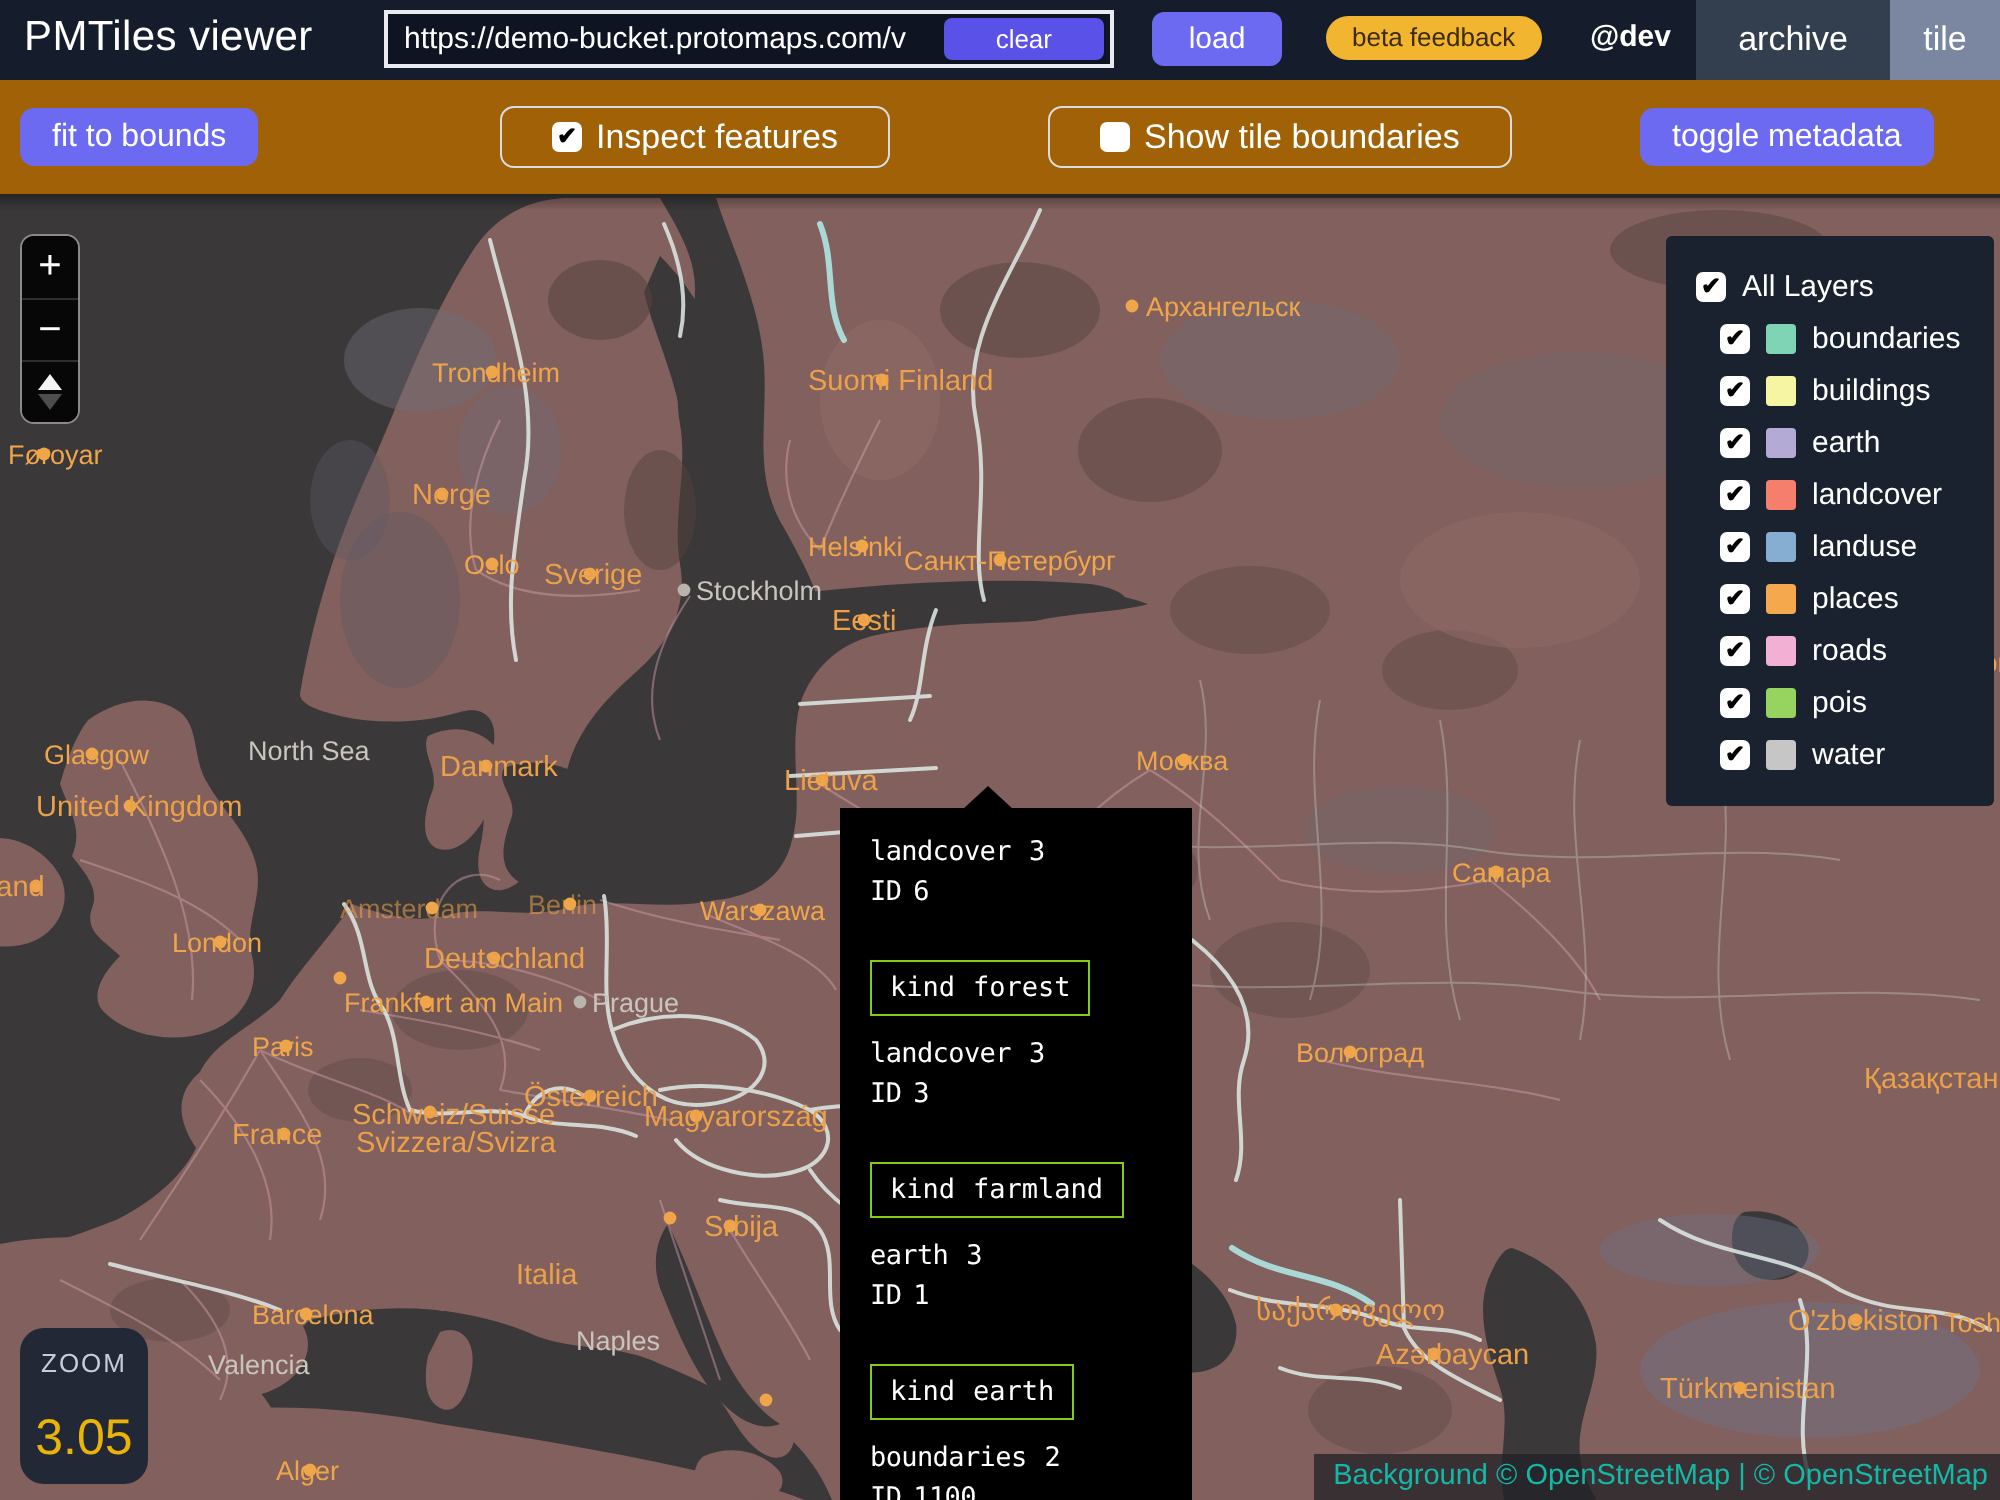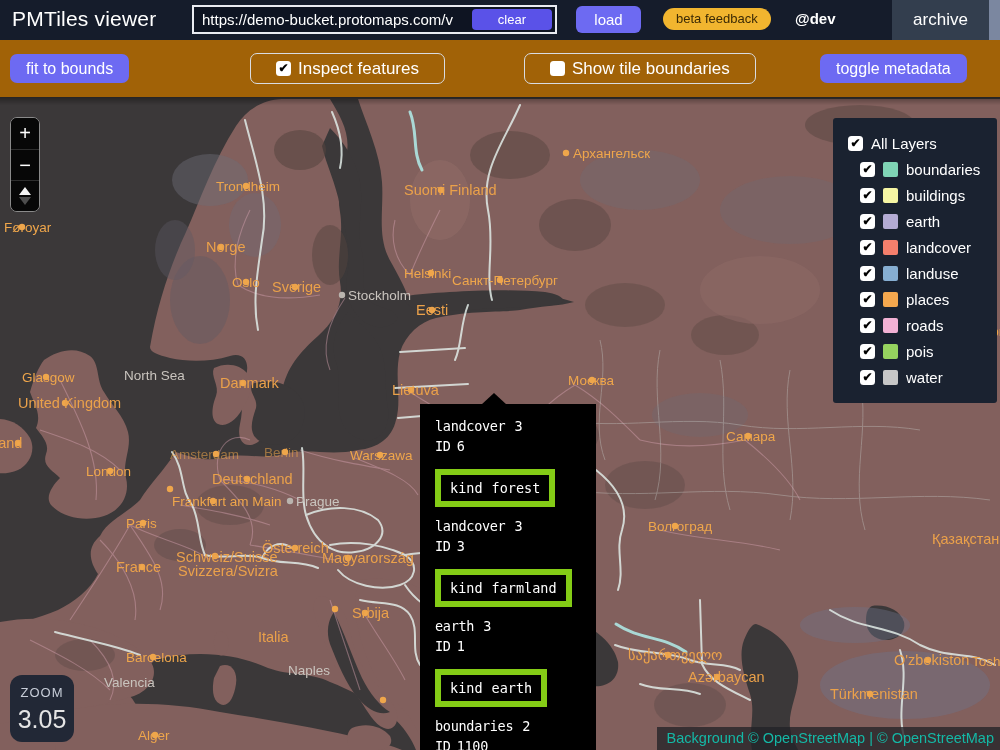--- a/index.html
+++ b/index.html
@@ -14,21 +14,21 @@
   #url-input { flex:1; background:transparent; border:none; outline:none; color:#fff;
     font-size:15px; padding:0 4px 0 8px; font-family:"Liberation Sans",sans-serif; white-space:nowrap; overflow:hidden; }
   #clear-btn { position:absolute; right:3px; top:2px; height:21px; background:#5a52e8; color:#fff;
     border:none; border-radius:4px; font-size:13px; padding:0 26px; cursor:pointer; }
   #load-btn { position:absolute; left:576px; top:6px; width:65px; height:27px; background:#6d6af2;
     color:#fff; border:none; border-radius:6px; font-size:15px; cursor:pointer; }
   #beta-badge { position:absolute; left:663px; top:8px; height:22px; background:#f1b52f; color:#3b2a05;
     border-radius:11px; font-size:13px; padding:3px 13px; font-weight:500; }
   #user-handle { position:absolute; left:795px; top:10px; color:#fff; font-size:15px; font-weight:600; }
   .hdr-tab { position:absolute; top:0; height:40px; display:flex; align-items:center; justify-content:center;
-    color:#fff; font-size:17px; cursor:pointer;margin-left:44px; }
+    color:#fff; font-size:17px; cursor:pointer; }
   #tab-archive { left:848px; width:97px; background:#333e4e; }
   #tab-tile { left:945px; width:55px; background:#7b87a0; }
 
   
   #toolbar { position:absolute; left:0; top:40px; width:1000px; height:57px; background:#a16207; z-index:30; }
   .purple-btn { position:absolute; top:14px; height:29px; background:#6d6af2; color:#fff; border:none;
     border-radius:7px; font-size:16px; padding:0 16px; cursor:pointer; }
   .chk-group { position:absolute; top:13px; height:31px; border:1.5px solid #d9dce2; border-radius:7px;
     display:flex; align-items:center; gap:7px; padding:0 25px; color:#fff; font-size:17px; cursor:pointer; }
   .cb { width:15px; height:15px; background:#fff; border-radius:3.5px; display:flex; align-items:center;
@@ -54,21 +54,21 @@
   .mc-btn + .mc-btn { border-top:1px solid #2e2e2e; }
   .tri-up { width:0; height:0; border-left:6px solid transparent; border-right:6px solid transparent;
     border-bottom:8px solid #f4f4f4; }
   .tri-dn { width:0; height:0; border-left:6px solid transparent; border-right:6px solid transparent;
     border-top:8px solid #4d4d4d; margin-top:2px; }
 
   
   #zoom-box { position:absolute; left:10px; bottom:8px; width:64px; background:#1b2433ee; border-radius:12px;
     text-align:center; padding:10px 0 8px; z-index:10; }
   #zoom-box .zl { color:#c7cdd8; font-size:13px; letter-spacing:1px; }
-  #zoom-box .zv { color:#e5e5e5; font-size:25px; margin-top:5px; }
+  #zoom-box .zv { color:#eab308; font-size:25px; margin-top:16px; }
 
   
   #attribution { position:absolute; right:0; bottom:0; height:23px; background:#222227c4; color:#14b8a6;
     font-size:14.5px; padding:3px 6px 0 10px; z-index:10; white-space:nowrap; }
 
   
   #layers-panel { position:absolute; left:833px; top:118px; width:164px; background:#1a2230;
     border-radius:3px; padding:12px 0 13px; z-index:20; }
   .lp-row { display:flex; align-items:center; gap:8px; height:26px; padding-left:15px; color:#fff;
     font-size:15px; cursor:pointer; }
@@ -78,21 +78,21 @@
   
   #popup { position:absolute; left:420px; top:404px; width:176px; height:346px; background:#000;
     z-index:15; padding:14px 15px 0; color:#fff;
     font-family:"DejaVu Sans Mono","Liberation Mono",monospace; font-size:13.5px; }
   #popup .arrow { position:absolute; left:61px; top:-11px; width:0; height:0;
     border-left:13px solid transparent; border-right:13px solid transparent; border-bottom:12px solid #000; }
   .feat-head { margin-bottom:4px; letter-spacing:-.3px; }
   .feat-head .num { margin-left:9px; }
   .feat-id { margin-bottom:7px; letter-spacing:-.3px; }
   .feat-id .num { margin-left:6px; }
-  .feat-box { display:inline-block; border:6px solid #84cc16; padding:5px 9px; margin:8px 0 11px; white-space:nowrap; }
+  .feat-box { display:inline-block; border:1px solid #84cc16; padding:5px 9px; margin:19px 0 11px; white-space:nowrap; }
   .feat-box .v { margin-left:9px; }
   .feat-table { border:1px solid #fff; padding:9px 10px 1px; margin:3px 0 0; }
   .ft-row { margin-bottom:12px; white-space:nowrap; }
   .ft-row .k { display:inline-block; width:92px; }
 </style>
 </head>
 <body>
 
 <div id="header">
   <div id="app-title">PMTiles viewer</div>

